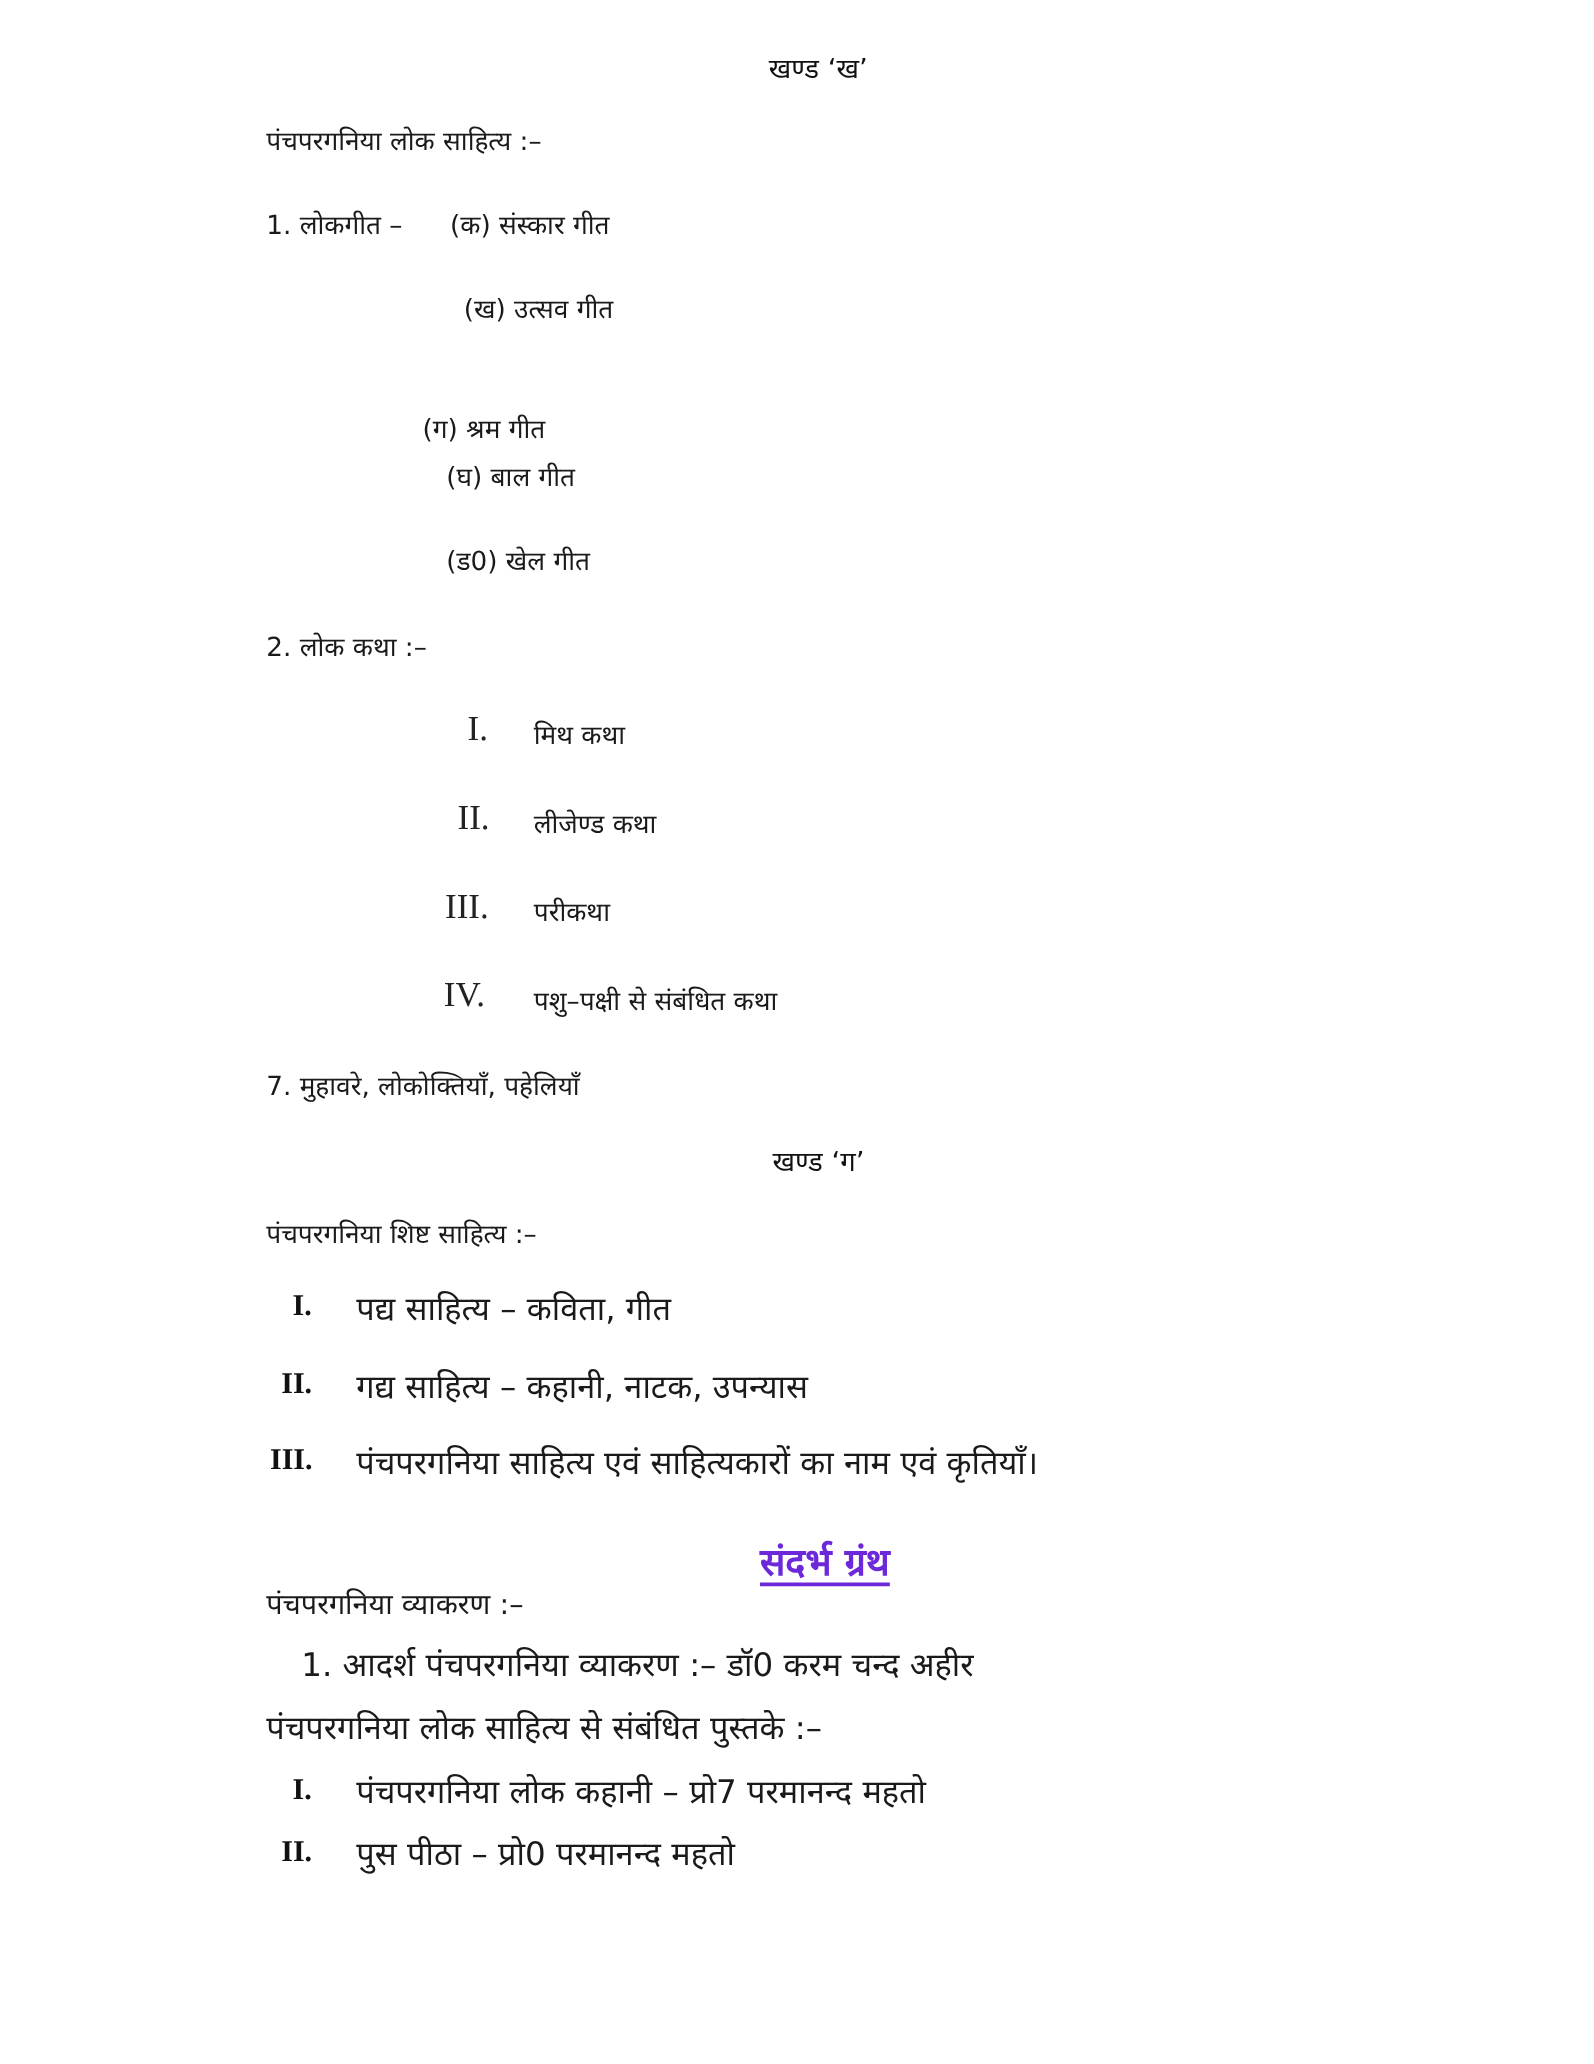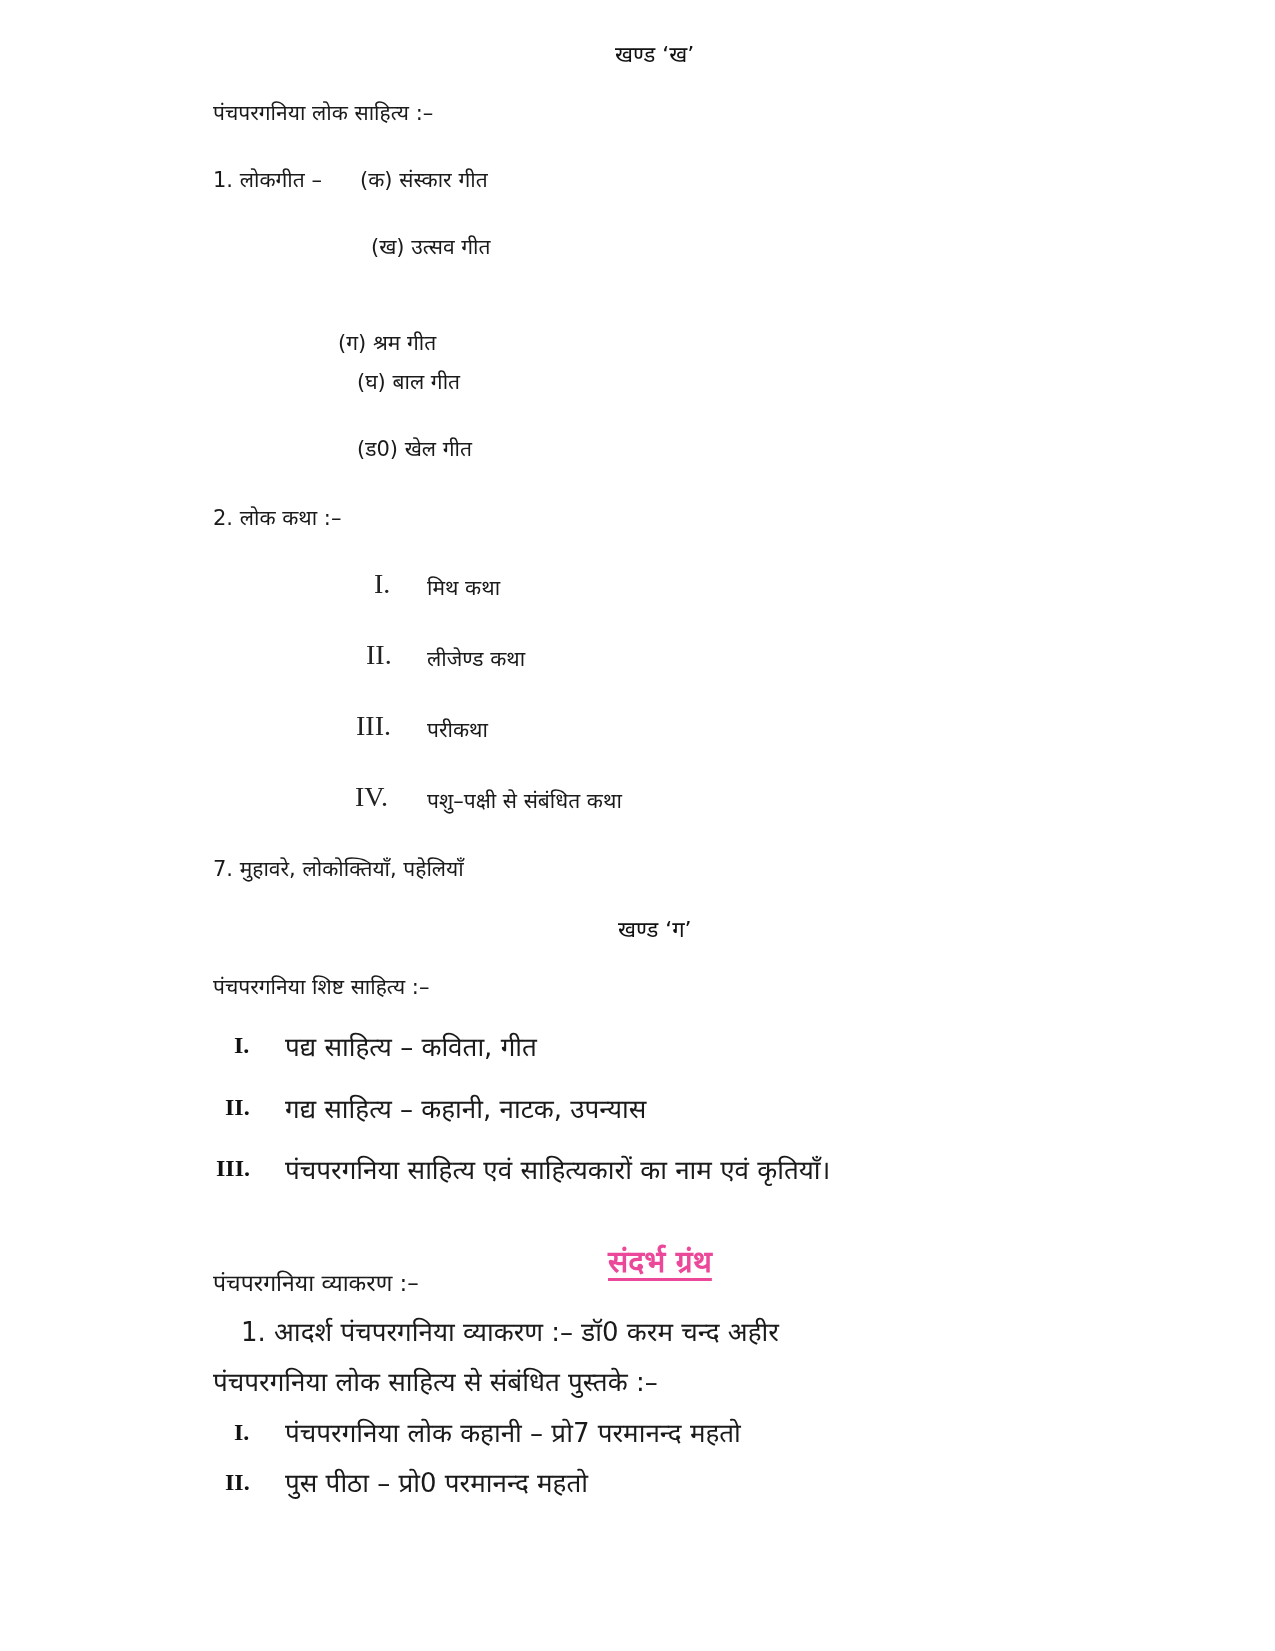--- a/index.html
+++ b/index.html
@@ -33,22 +33,21 @@
       font-family: "Liberation Serif", "DejaVu Serif", serif;
       font-weight: bold;
       font-size: 24px;
       color: #111;
     }
     .ref-title {
       font-size: 30px;
       font-weight: bold;
       text-decoration: underline;
       text-underline-offset: 6px;
-      color: #ec4899;
-      margin-top: 12px;
+      color: #6d28d9;
     }
   </style>
 </head>
 <body>
 
 <div class="abs hd" style="left:615px; top:38px;">खण्ड ‘ख’</div>
 <div class="abs sm" style="left:213px; top:98px;">पंचपरगनिया लोक साहित्य :–</div>
 
 <div class="abs sm" style="left:213px; top:165px;">
   <span>1.</span>

